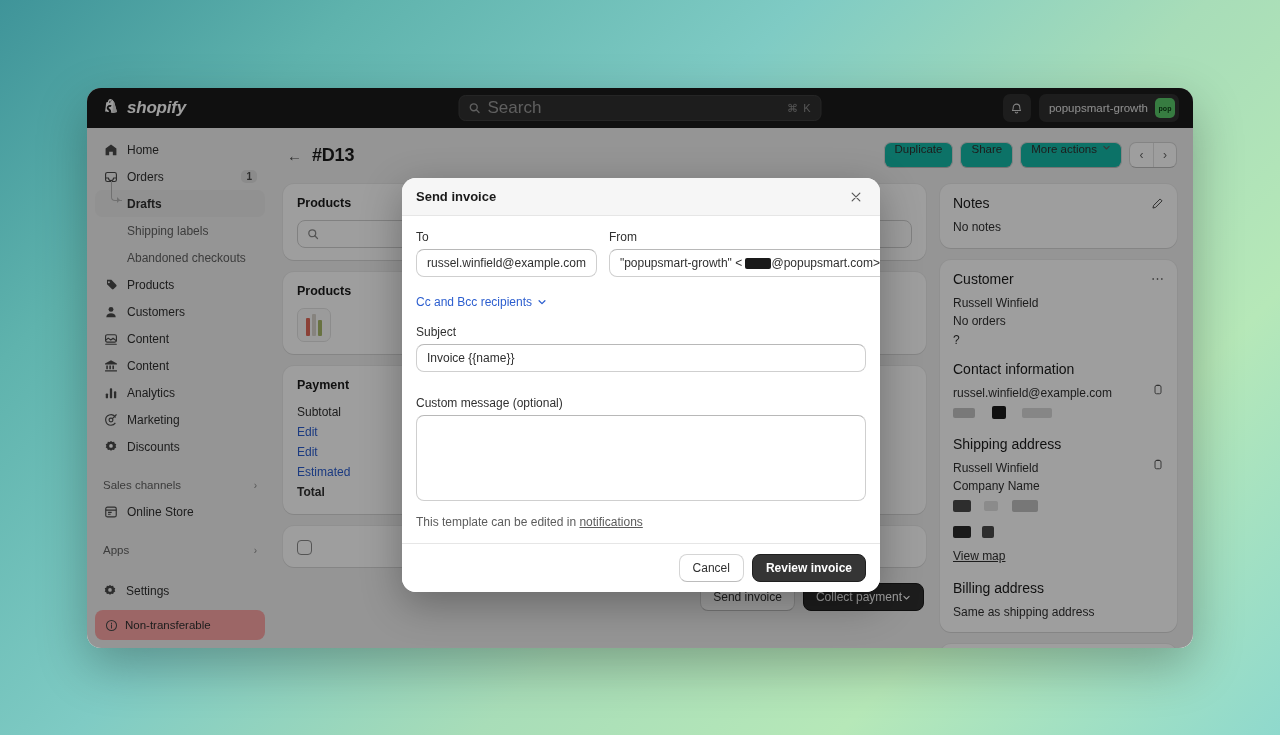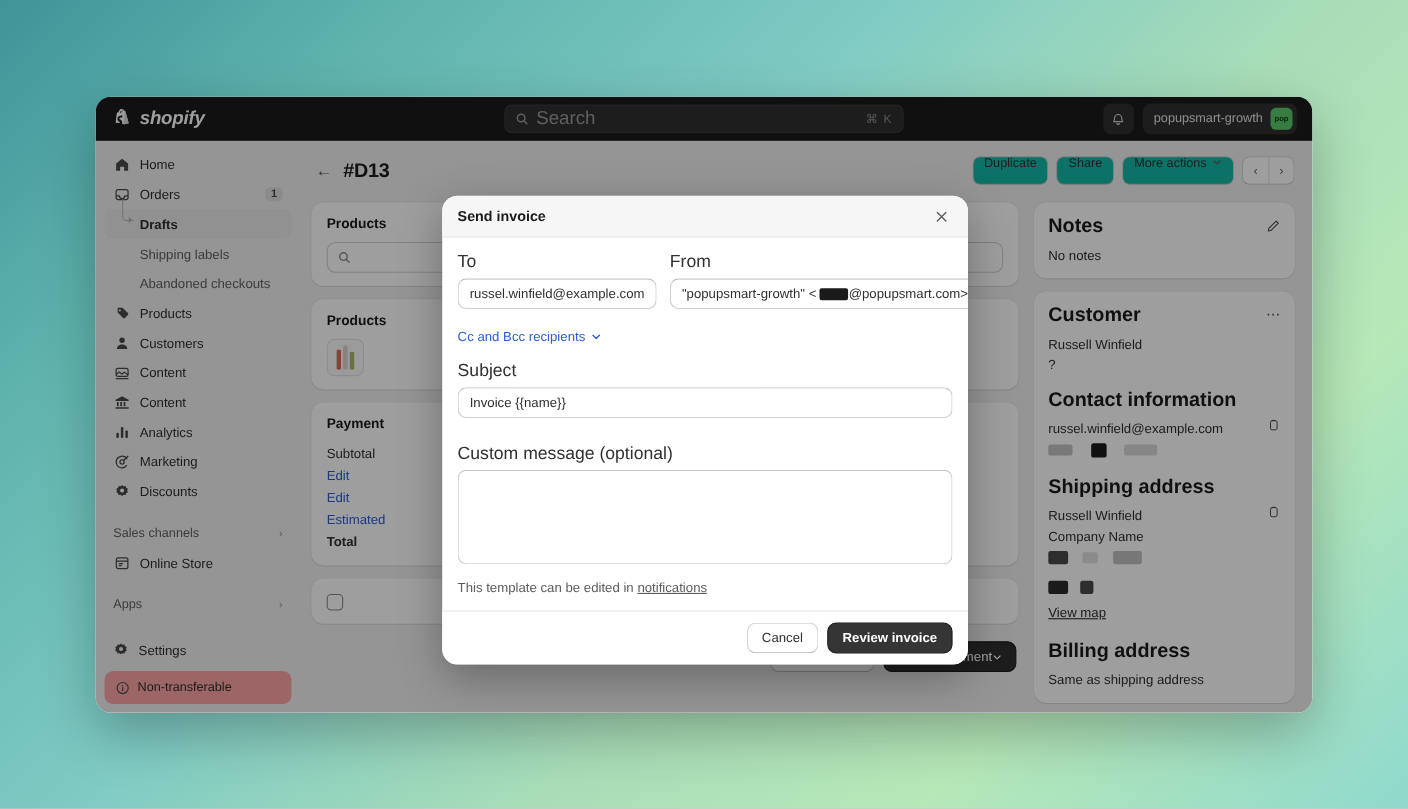--- a/index.html
+++ b/index.html
@@ -272,21 +272,21 @@
   }
   #product-thumb i { display: block; width: 4px; border-radius: 1px; }
 
   .pay-line { display: flex; font-size: 12px; color: #303030; padding: 3px 0; }
   .pay-line .l { flex: 1; }
   .pay-line.bold { font-weight: 700; }
   .checkbox-row { display: flex; align-items: center; gap: 8px; padding: 2px 0 0 0; }
   .cbox { width: 15px; height: 15px; border: 1.5px solid #8a8a8a; border-radius: 4px; background: #fff; }
 
   .side-card { background: #ffffff; border-radius: 11px; box-shadow: 0 1px 0 rgba(0,0,0,0.07), 0 0 0 1px rgba(0,0,0,0.035); padding: 11px 13px; }
-  .side-title { font-size: 18px; font-weight: 700; color: #1a1a1a; }
+  .side-title { font-size: 14px; font-weight: 400; color: #1a1a1a; }
   .side-head { display: flex; align-items: center; margin-bottom: 7px; }
   .side-head .side-title { flex: 1; }
   .side-line { font-size: 12px; color: #303030; line-height: 1.55; }
   .redact { display: inline-block; height: 10px; border-radius: 2px; vertical-align: middle; }
 
   #footer-actions {
     display: flex; justify-content: flex-end; gap: 8px;
     padding: 4px 2px 12px 0;
   }
   .btn-plain {
@@ -323,21 +323,21 @@
     height: 38px;
     background: #f6f6f6;
     border-bottom: 1px solid #e6e6e6;
     display: flex; align-items: center;
     padding: 0 14px 0 14px;
   }
   #modal-title { font-size: 13px; font-weight: 700; color: #1a1a1a; flex: 1; }
   #modal-close { color: #5c5c5c; font-size: 15px; line-height: 1; padding: 2px 3px; }
 
   #modal-body { padding: 14px 14px 14px 14px; }
-  .field-label { font-size: 16px; color: #303030; margin-bottom: 5px; }
+  .field-label { font-size: 12px; color: #303030; margin-bottom: 5px; }
   .field-row { display: flex; gap: 12px; }
   .field-col { flex: 1; }
   .tf {
     height: 28px;
     border: 1px solid #cfcfcf;
     border-top-color: #b8b8b8;
     border-radius: 8px;
     background: #fff;
     display: flex; align-items: center;
     padding: 0 10px;
@@ -686,20 +686,21 @@
             </div>
             <div class="side-line muted">No notes</div>
           </div>
 
           <div class="side-card">
             <div class="side-head">
               <span class="side-title">Customer</span>
               <span style="color:#4a4a4a;font-size:13px;line-height:6px;">⋯</span>
             </div>
             <div class="side-line link">Russell Winfield</div>
+            <div class="side-line">No orders</div>
             <div class="side-line">?</div>
 
             <div class="side-head" style="margin-top:12px;">
               <span class="side-title">Contact information</span>
             </div>
             <div style="display:flex;align-items:flex-start;">
               <div style="flex:1;">
                 <div class="side-line link">russel.winfield@example.com</div>
                 <div class="side-line">
                   <span class="redact" style="width:22px;background:#c4c4c4;"></span>

